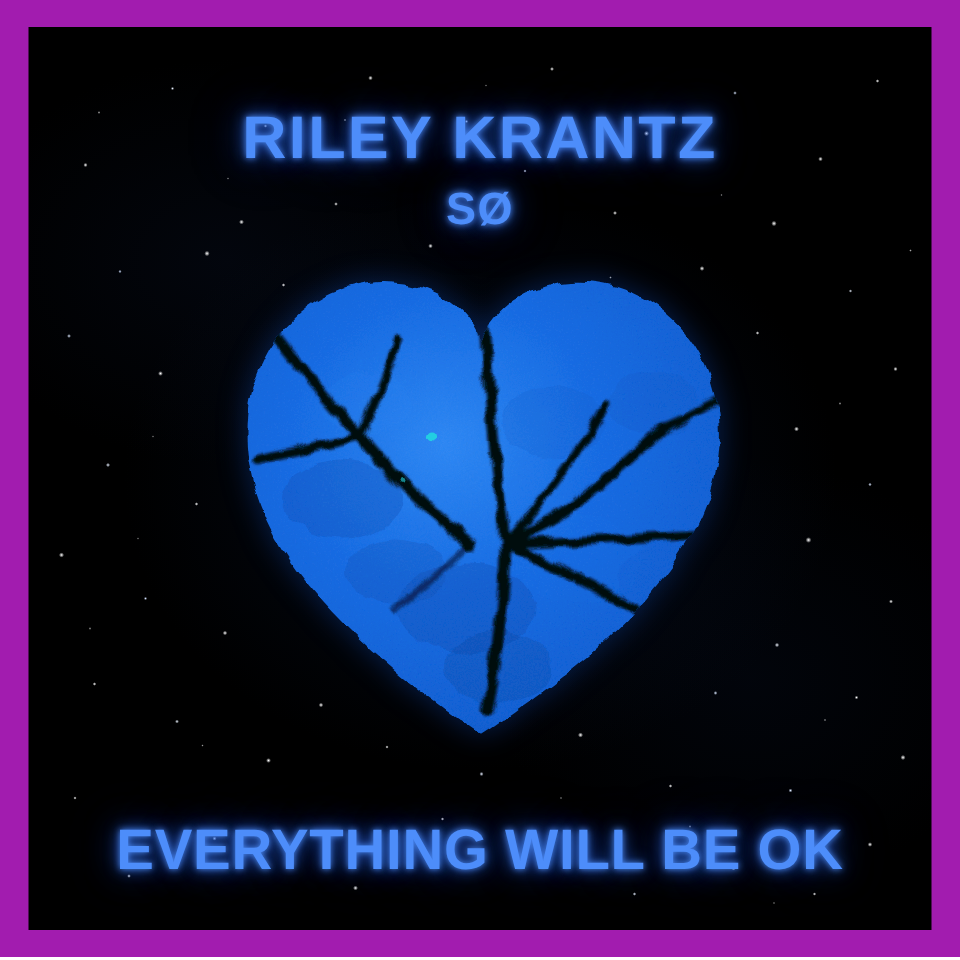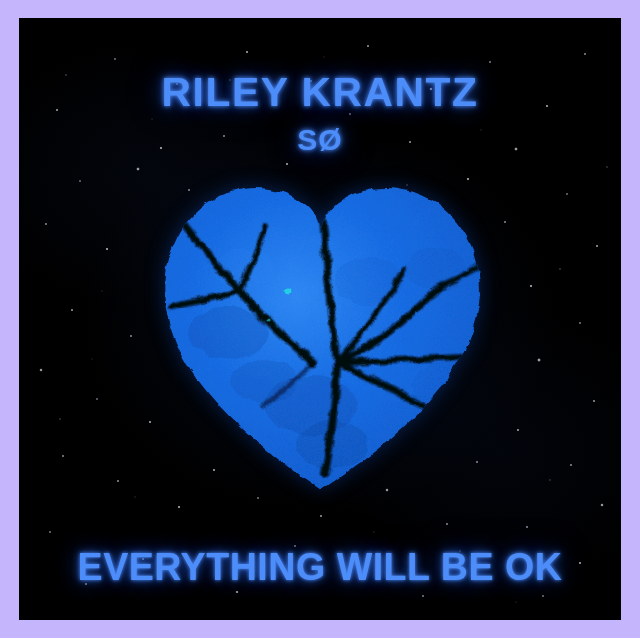--- a/index.html
+++ b/index.html
@@ -9,21 +9,21 @@
     width: 640px;
     height: 640px;
     overflow: hidden;
     font-family: "Liberation Sans", sans-serif;
   }
 
   #album-cover {
     position: relative;
     width: 640px;
     height: 638px;
-    background: #c4b5fd;
+    background: #a21caf;
     box-sizing: border-box;
   }
 
   
   #artwork-panel {
     position: absolute;
     left: 19px;
     top: 18px;
     width: 602px;
     height: 602px;

